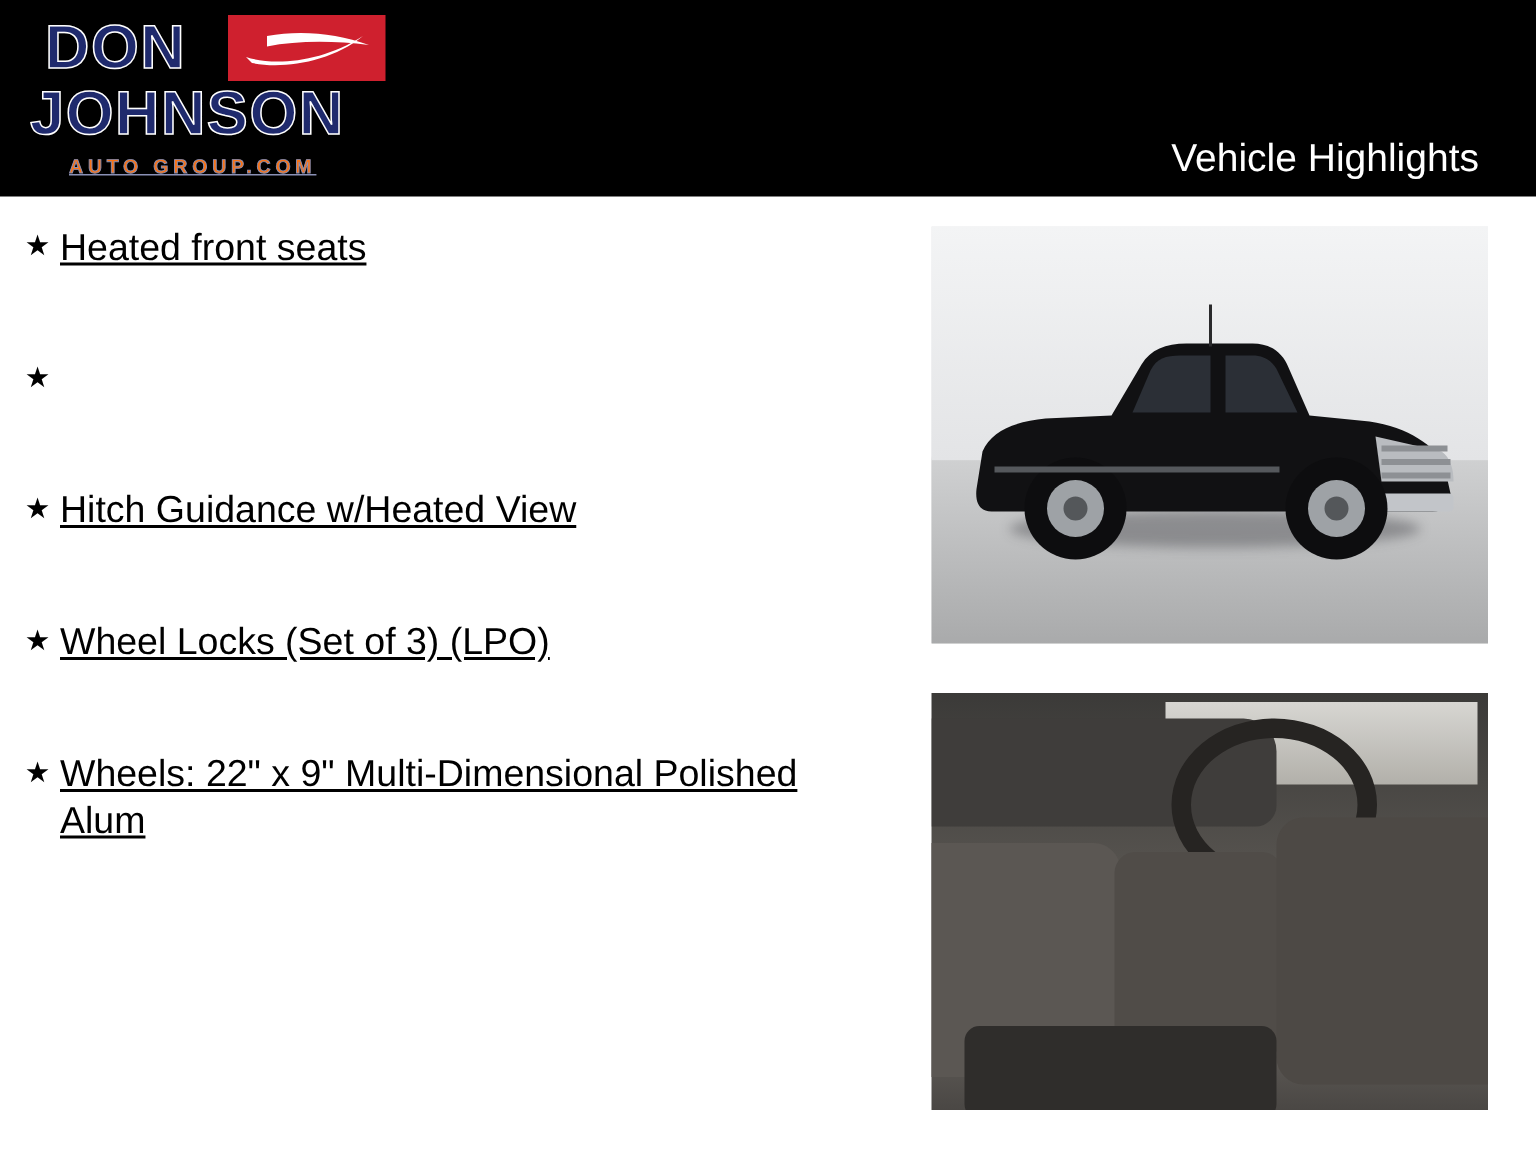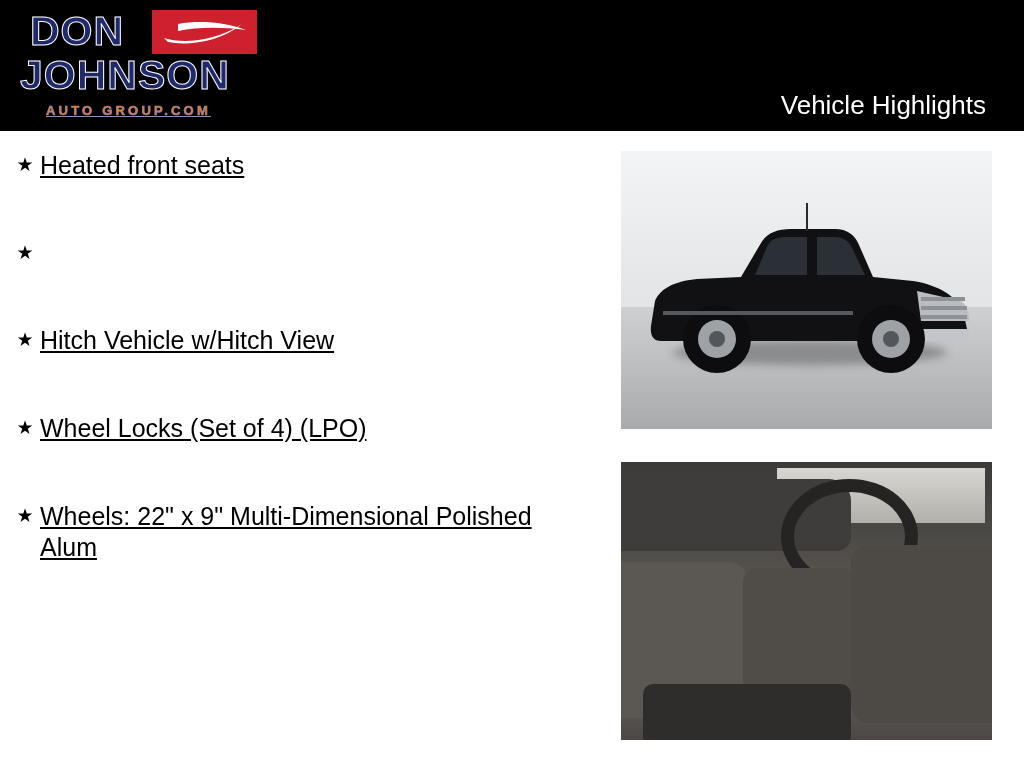--- a/index.html
+++ b/index.html
@@ -229,26 +229,26 @@
       <div class="bullet-star">★</div>
       <div class="feature-text">Heated front seats</div>
     </div>
 
     <div class="feature">
       <div class="bullet-star">★</div>
     </div>
 
     <div class="feature">
       <div class="bullet-star">★</div>
-      <div class="feature-text">Hitch Vehicle w/Hitch View</div>
-    </div>
-
-    <div class="feature">
-      <div class="bullet-star">★</div>
-      <div class="feature-text">Wheel Locks (Set of 4) (LPO)</div>
+      <div class="feature-text">Hitch Guidance w/Heated View</div>
+    </div>
+
+    <div class="feature">
+      <div class="bullet-star">★</div>
+      <div class="feature-text">Wheel Locks (Set of 3) (LPO)</div>
     </div>
 
     <div class="feature">
       <div class="bullet-star">★</div>
       <div class="feature-text">Wheels: 22" x 9" Multi-Dimensional Polished Alum</div>
     </div>
 
   </div>
 
   <div class="photo photo-exterior">

